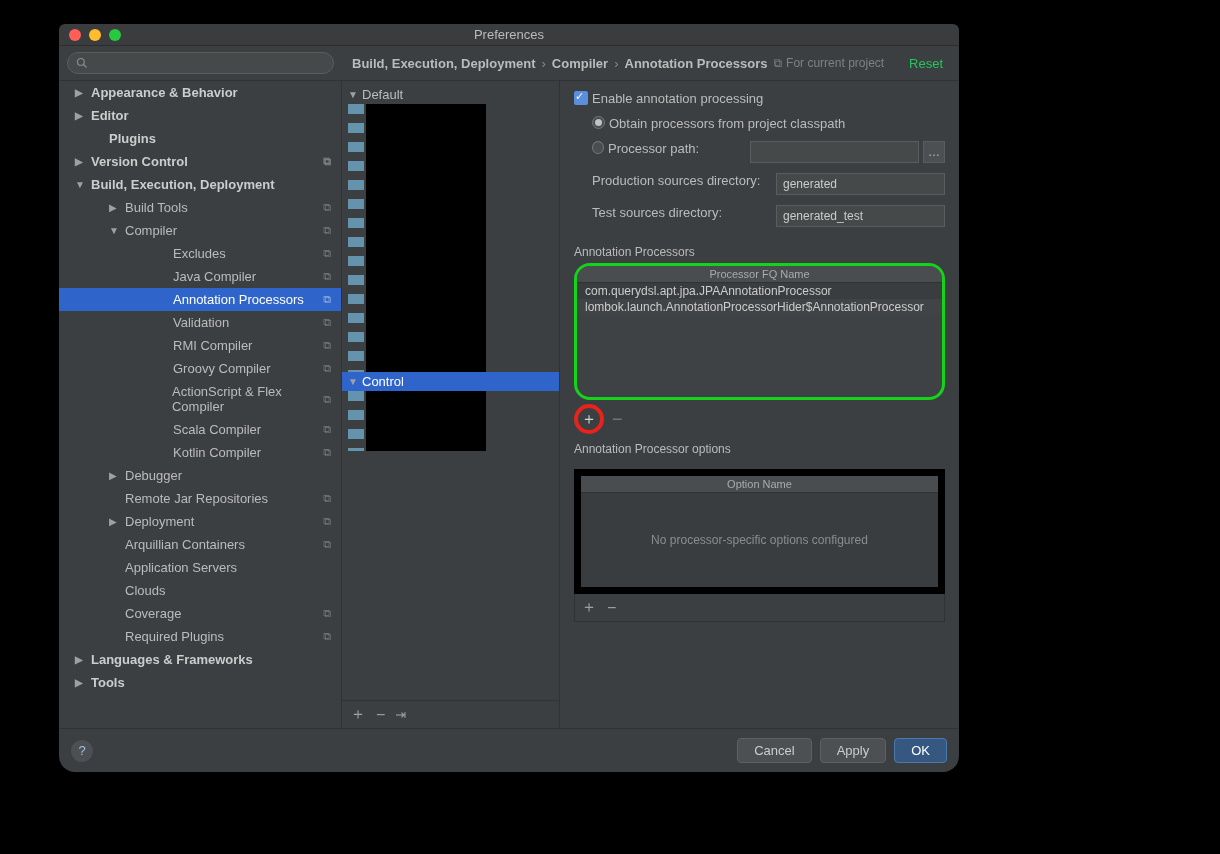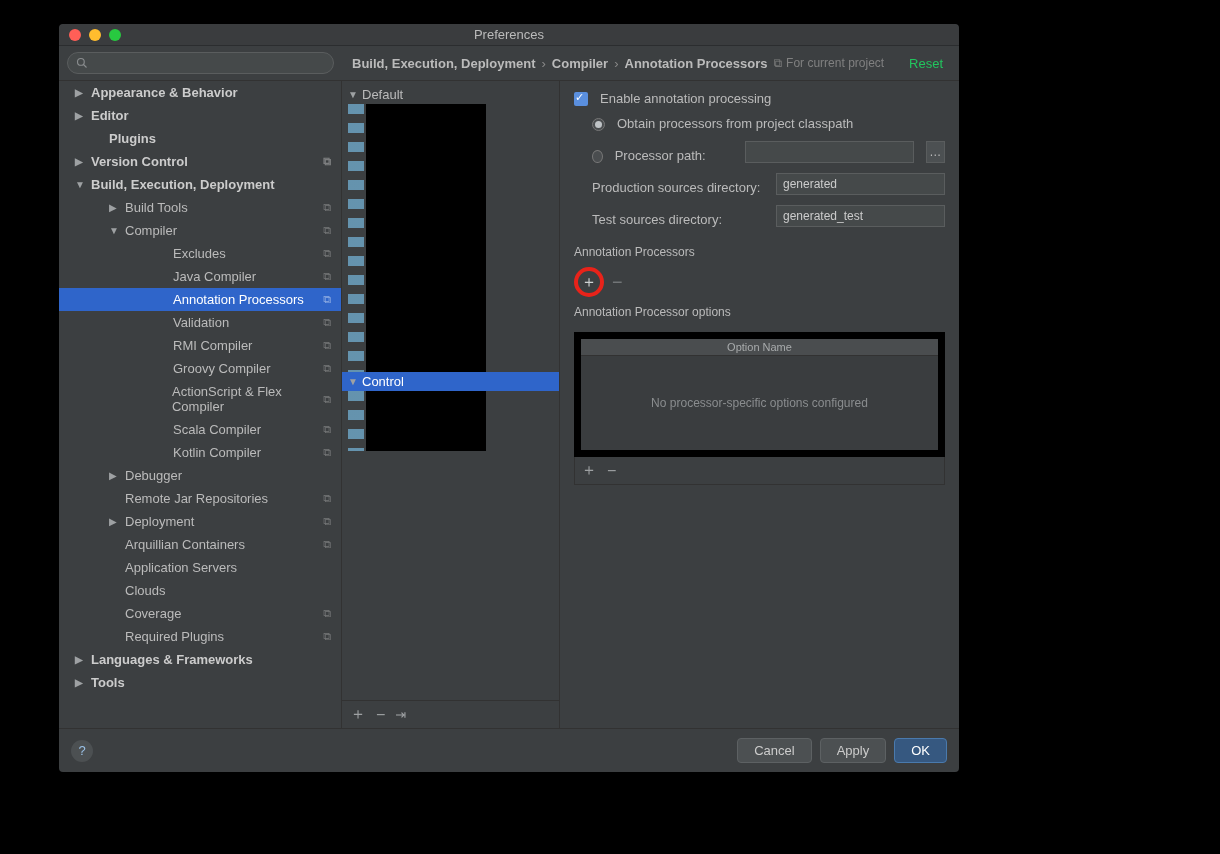--- a/index.html
+++ b/index.html
@@ -1,17 +1,17 @@
 <!DOCTYPE html>
 <html><head>
 <meta charset="utf-8">
 <style>
   * { box-sizing: border-box; margin: 0; padding: 0; font-family: -apple-system, "Helvetica Neue", Arial, sans-serif; }
   body { background:#000; width:1220px; height:854px; overflow:hidden; }
-  .window { position:absolute; left:59px; top:24px; width:900px; height:748px; background:#3c3f41; border-radius:4px; box-shadow:0 18px 60px rgba(0,0,0,.6); display:flex; flex-direction:column; }
+  .window { position:absolute; left:59px; top:24px; width:900px; height:748px; background:#3c3f41; border-radius:16px; box-shadow:0 18px 60px rgba(0,0,0,.6); display:flex; flex-direction:column; }
   .titlebar { height:22px; background:#3a3c3e; border-top-left-radius:6px; border-top-right-radius:6px; display:flex; align-items:center; position:relative; border-bottom:1px solid #2b2d2f; }
   .traffic { display:flex; gap:8px; margin-left:10px; }
   .dot { width:12px; height:12px; border-radius:50%; }
   .dot.red{background:#ff5f57}.dot.yellow{background:#ffbd2e}.dot.green{background:#28c940}
   .title { position:absolute; left:0; right:0; text-align:center; color:#bbb; font-size:13px; }
   .content { flex:1; display:flex; flex-direction:column; min-height:0; }
   .searchrow { display:flex; align-items:center; border-bottom:1px solid #323232; }
   .searchbox { width:283px; padding:6px 8px; }
   .searchbox .field { background:#45494a; border:1px solid #5a5d5e; border-radius:12px; height:22px; display:flex; align-items:center; padding:0 8px; }
   .searchbox svg { width:12px; height:12px; fill:#8a8d8f; }
@@ -32,21 +32,21 @@
   .tree { flex:1; overflow:auto; font-size:13px; color:#bbb; padding-top:4px; }
   .tn { padding:2px 6px; display:flex; align-items:center; gap:4px; cursor:pointer; }
   .tn .arrow { width:10px; font-size:10px; color:#9ea1a3; }
   .tn.sel { background:#2f65ca; color:#fff; }
   .redacted { margin-left:24px; width:120px; height:268px; background:#000; position:relative; }
   .redacted::before { content:""; position:absolute; left:-18px; top:0; bottom:0; width:16px; background:repeating-linear-gradient(to bottom, #6fa8c9 0 10px, transparent 10px 19px); opacity:.8; }
   .redacted.small{height:60px}
   .midtool { height:28px; border-top:1px solid #323232; display:flex; align-items:center; gap:10px; padding:0 8px; color:#9ea1a3; font-size:16px; }
   .midtool span{cursor:pointer}
   .mainpane { flex:1; display:flex; flex-direction:column; padding:10px 14px 0 14px; color:#bbb; font-size:13px; overflow:auto; }
-  .row { display:flex; align-items:flex-end; margin-bottom:10px; gap:12px; }
+  .row { display:flex; align-items:flex-start; margin-bottom:10px; gap:4px; }
   .row label.k { width:230px; }
   .chk { width:14px; height:14px; appearance:none; background:#5a8fde; border-radius:2px; position:relative; }
   .chk:checked::after{content:"✓"; color:#fff; font-size:11px; position:absolute; left:1px; top:-1px;}
   .radio { width:13px; height:13px; appearance:none; border:1px solid #777; border-radius:50%; background:#4a4d4f; position:relative; }
   .radio:checked::after{content:""; position:absolute; left:2px; top:2px; width:7px; height:7px; background:#bfc3c6; border-radius:50%;}
   .txt { flex:1; background:#45494a; border:1px solid #5a5d5e; color:#ccc; height:22px; padding:0 6px; font-size:12px; }
   .browsebtn { width:24px; height:22px; background:#4c5052; border:1px solid #5a5d5e; color:#bbb; font-size:12px; text-align:center; line-height:20px; cursor:pointer; }
   .section-label { margin:8px 0 4px; font-size:12px; color:#bbb; }
   .procbox { border:3px solid #14d41a; border-radius:16px; background:#3f4244; }
   .procbox .hdr { text-align:center; font-size:11px; color:#a8abac; padding:2px 0; background:#4a4d4f; border-bottom:1px solid #323232; border-top-left-radius:13px; border-top-right-radius:13px; }
@@ -273,20 +273,26 @@
         <div class="row" style="margin-left:18px">
           <label class="k">Production sources directory:</label>
           <input class="txt" value="generated" style="">
         </div>
         <div class="row" style="margin-left:18px">
           <label class="k">Test sources directory:</label>
           <input class="txt" value="generated_test" style="">
         </div>
 
         <div class="section-label">Annotation Processors</div>
+        <div class="procbox">
+          <div class="hdr">Processor FQ Name</div>
+          <div class="prow">com.querydsl.apt.jpa.JPAAnnotationProcessor</div>
+          <div class="prow alt">lombok.launch.AnnotationProcessorHider$AnnotationProcessor</div>
+          <div class="spacer"></div>
+        </div>
         <div class="addbar">
           <span class="redcircle">＋</span>
           <span class="minus">−</span>
         </div>
 
         <div class="section-label">Annotation Processor options</div>
         <div class="opttable">
           <div class="hdrrow">
             <div>Option Name</div>
           </div>

